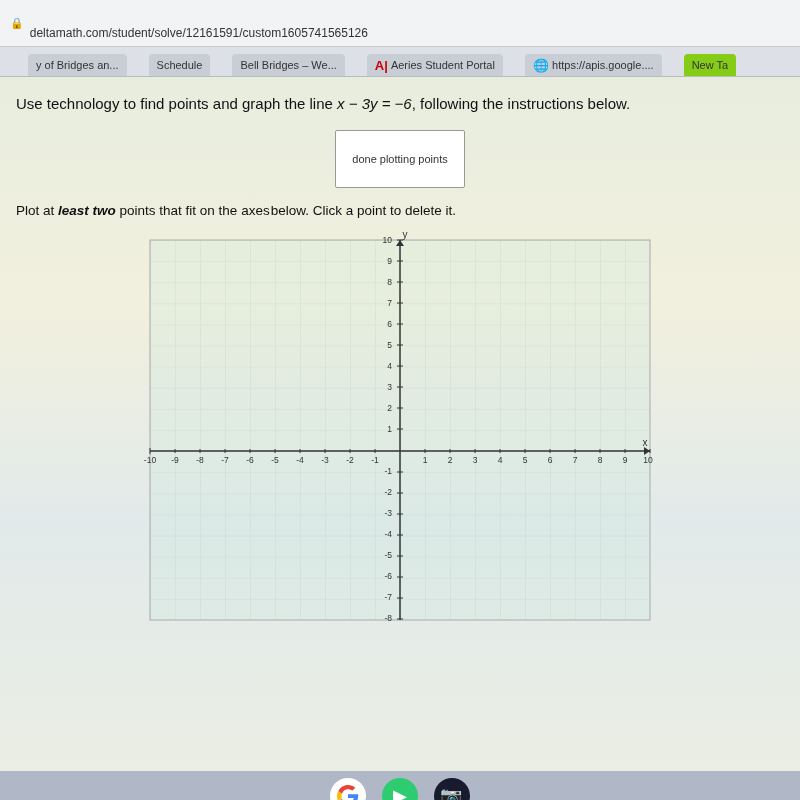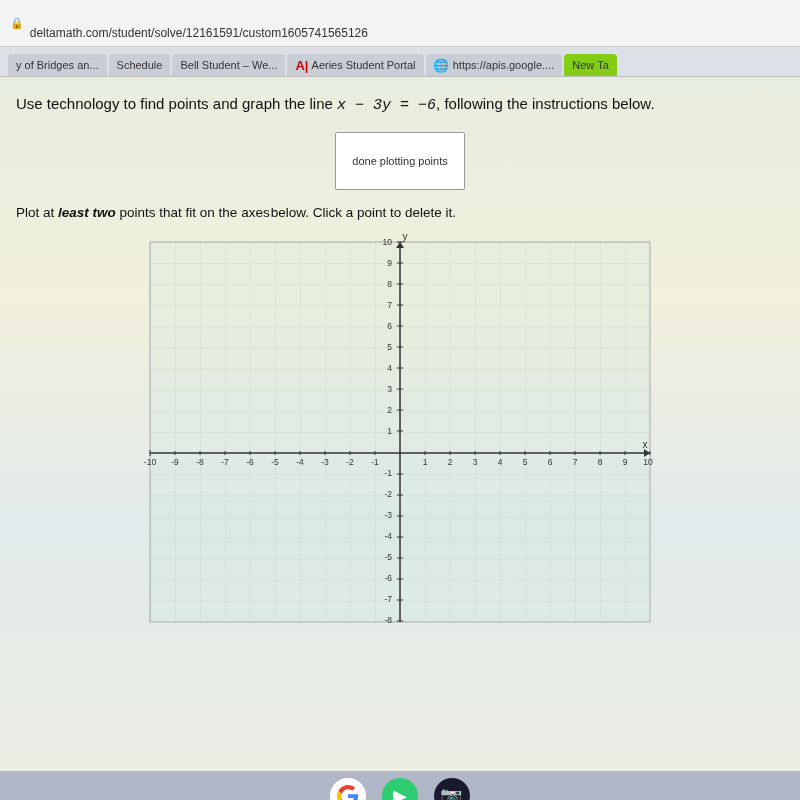--- a/index.html
+++ b/index.html
@@ -48,20 +48,21 @@
     .tab-item {
       background: #c8cdd6;
       border-radius: 4px 4px 0 0;
       padding: 3px 8px;
       color: #333;
       white-space: nowrap;
       font-size: 11px;
       height: 22px;
       display: flex;
       align-items: center;
+      margin-left: 20px;
     }
     .tab-item.active {
       background: #84cc16;
     }
 
     
     .page-content {
       background: #f5f0e8;
       background-image:
         linear-gradient(rgba(200,230,200,0.3) 0%, rgba(230,240,180,0.2) 30%, rgba(180,220,240,0.3) 60%, rgba(200,230,200,0.2) 100%);
@@ -72,21 +73,21 @@
     }
 
     .question-text {
       font-size: 15px;
       color: #111;
       line-height: 1.5;
       margin-bottom: 14px;
     }
     .question-text .math {
       font-style: italic;
-      font-family: Liberation Mono, monospace;
+      font-family: Liberation Sans, sans-serif;
     }
 
     .done-button-container {
       display: flex;
       justify-content: center;
       margin-bottom: 14px;
     }
     .done-button {
       border: 1px solid #999;
       background: #fff;
@@ -152,21 +153,21 @@
 <body>
 
 <div class="browser-bar">
   <span class="lock-icon">🔒</span>
   <span class="url-bar">deltamath.com/student/solve/12161591/custom1605741565126</span>
 </div>
 
 <div class="tab-bar">
   <div class="tab-item">y of Bridges an...</div>
   <div class="tab-item">Schedule</div>
-  <div class="tab-item">Bell Student – We...</div>
+  <div class="tab-item">Bell Bridges – We...</div>
   <div class="tab-item">
     <span style="color:#c00;font-weight:bold;font-size:13px;">A|</span>&nbsp;Aeries Student Portal
   </div>
   <div class="tab-item">
     <span style="font-size:13px;">🌐</span>&nbsp;https://apis.google....
   </div>
   <div class="tab-item active">New Ta</div>
 </div>
 
 <div class="page-content">

